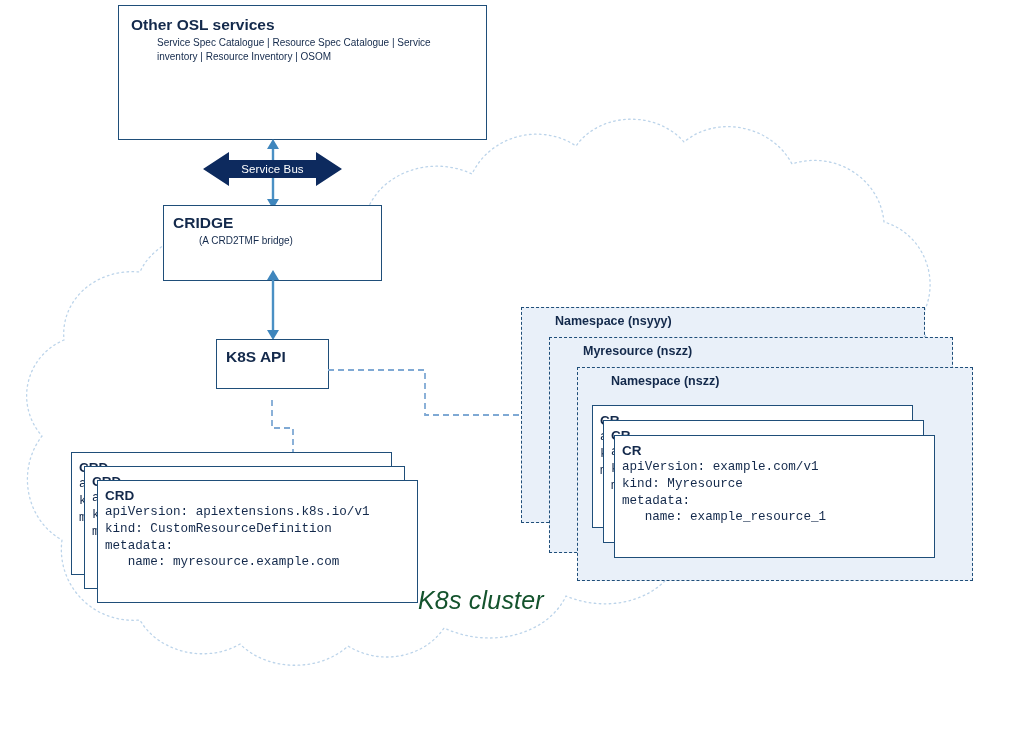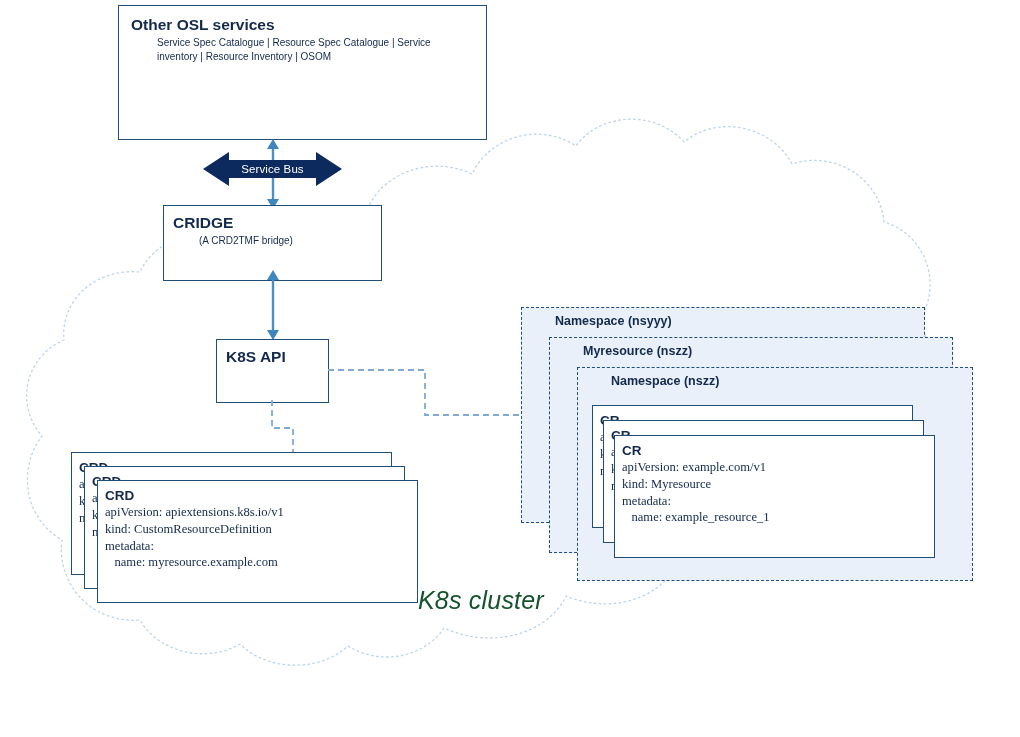--- a/index.html
+++ b/index.html
@@ -78,21 +78,21 @@
   
   #cridge-box {
     left: 163px; top: 205px;
     width: 219px; height: 76px;
     padding: 7px 0 0 9px;
   }
 
   
   #k8sapi-box {
     left: 216px; top: 339px;
-    width: 113px; height: 64px;
+    width: 113px; height: 50px;
     padding: 7px 0 0 9px;
   }
 
   
   .conn-arrow { position: absolute; }
 
   
   .dashed-line { position: absolute; }
 
   
@@ -134,21 +134,21 @@
   .card-title {
     font-weight: bold;
     color: #13294b;
     font-size: 13.5px;
     font-family: "Liberation Sans", sans-serif;
     line-height: 1.28;
   }
   .card-code {
     color: #13294b;
     font-size: 12.6px;
-    font-family: Liberation Serif, serif;
+    font-family: Liberation Mono, monospace;
     line-height: 1.33;
     white-space: pre;
   }
   .card-inner {
     padding: 6px 14px 0 7px;
   }
 </style>
 </head>
 <body>
 

